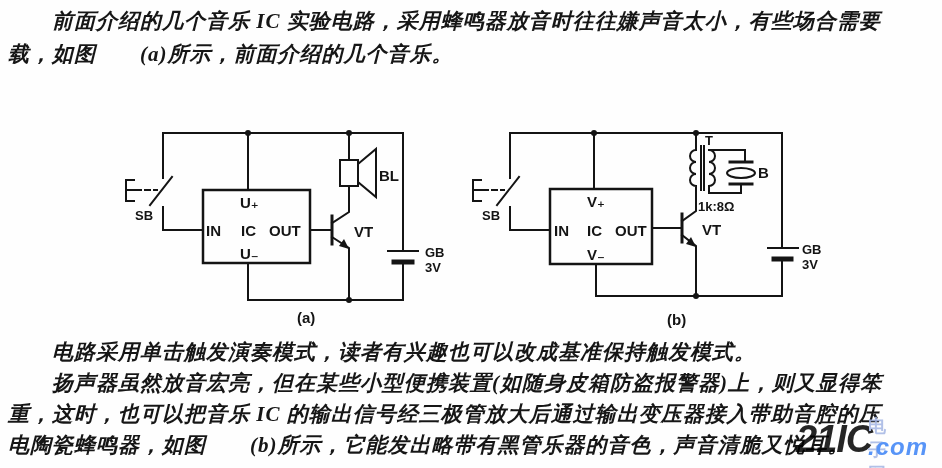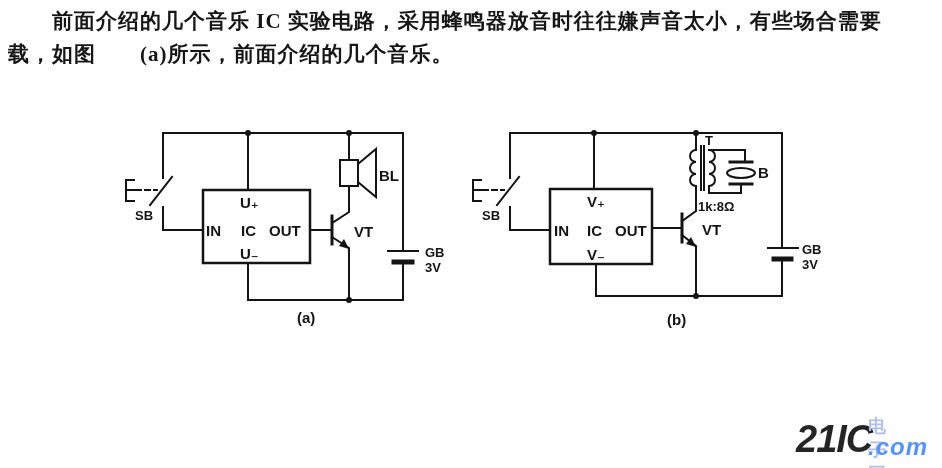--- a/index.html
+++ b/index.html
@@ -1,20 +1,20 @@
 <!DOCTYPE html>
 <html><head>
 <meta charset="utf-8">
 <style>
   html,body{margin:0;padding:0;background:#e8e8e8;}
   #page{position:relative;width:942px;height:468px;background:#fefefe;overflow:hidden;
         font-family:"Liberation Serif","DejaVu Serif",serif;color:#111;}
   .para{position:absolute;left:8px;width:926px;font-weight:bold;font-size:21px;
         letter-spacing:1px;color:#161616;}
-  .para .tline{white-space:pre;}
+  .para .tline{white-space:pre;font-style:italic;}
   #para-top{top:5px;line-height:33px;}
   #para-mid{top:337px;line-height:31px;}
   #para-bot{top:368px;line-height:31px;}
   .indent{text-indent:44px;}
   svg{position:absolute;overflow:visible;}
   #fig-a{left:35px;top:115px;}
   #fig-b{left:460px;top:115px;}
   svg text{font-family:"Liberation Sans","DejaVu Sans",sans-serif;fill:#141414;
            font-weight:bold;font-size:15px;}
   svg .sm{font-size:13px;}
@@ -158,21 +158,29 @@
       <text class="sm" x="342" y="154">3V</text>
     </g>
 
     <circle class="dot" cx="134" cy="18" r="3"></circle>
     <circle class="dot" cx="236" cy="18" r="3"></circle>
     <circle class="dot" cx="236" cy="181" r="3"></circle>
 
     <text x="207" y="210">(b)</text>
   </svg>
 
+  <div class="para" id="para-mid">
+    <div class="tline indent">电路采用单击触发演奏模式，读者有兴趣也可以改成基准保持触发模式。</div>
+  </div>
 
+  <div class="para" id="para-bot">
+    <div class="tline indent">扬声器虽然放音宏亮，但在某些小型便携装置(如随身皮箱防盗报警器)上，则又显得笨</div>
+    <div class="tline">重，这时，也可以把音乐 IC 的输出信号经三极管放大后通过输出变压器接入带助音腔的压</div>
+    <div class="tline">电陶瓷蜂鸣器，如图　　(b)所示，它能发出略带有黑管乐器的音色，声音清脆又悦耳。</div>
+  </div>
 
   <div id="watermark">
     <span id="wm-brand" style="color: #000000; text-align: right;">21IC</span>
     <span id="wm-site" style="color: rgb(164, 182, 228);">电子网</span>
     <span id="wm-domain" style="color: #3b82f6;">.com</span>
   </div>
 
 </div>
 
 </body></html>

